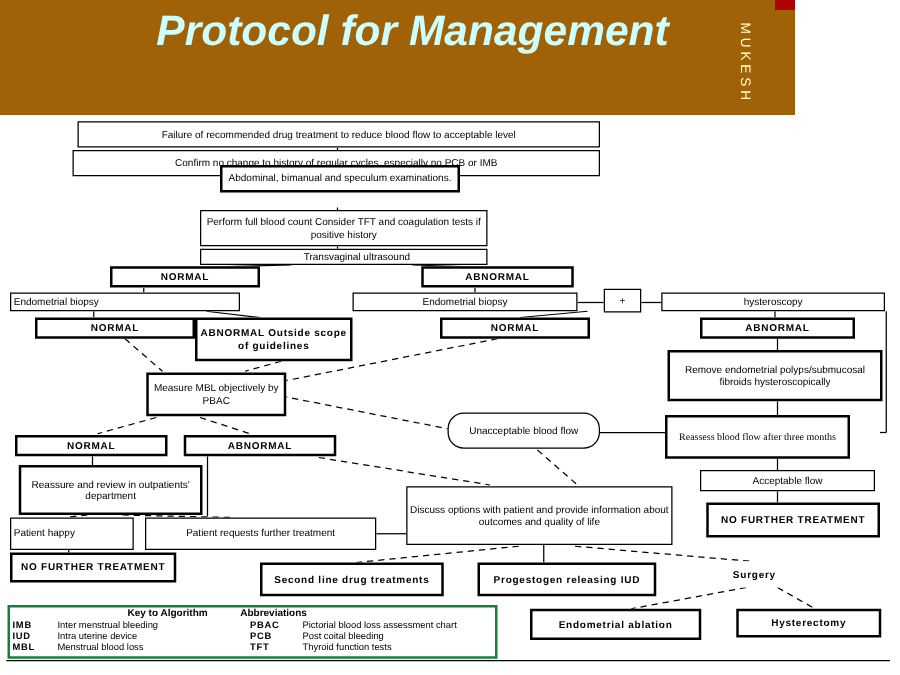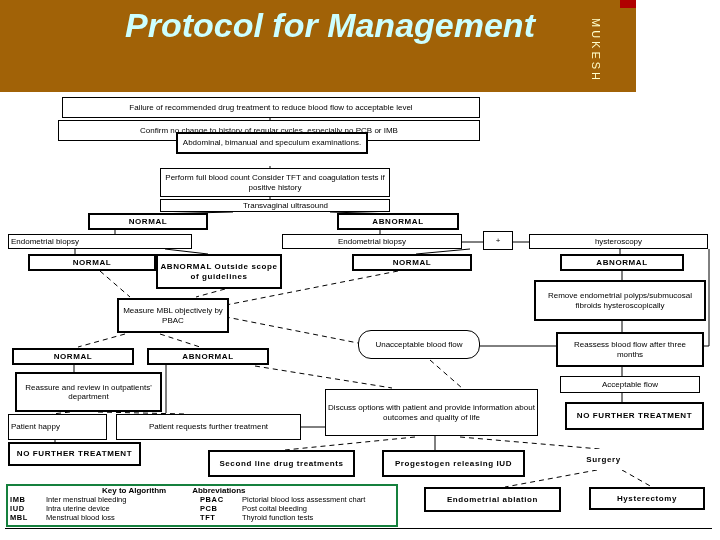--- a/index.html
+++ b/index.html
@@ -104,21 +104,21 @@
   <div class="node b2 bold" style="left:352px;top:254px;width:120px;height:17px;">NORMAL</div>
   <div class="node b2 bold" style="left:560px;top:254px;width:124px;height:17px;">ABNORMAL</div>
 
   <div class="node b2" style="left:534px;top:280px;width:172px;height:41px;">Remove endometrial polyps/submucosal fibroids hysteroscopically</div>
   <div class="node b2" style="left:85px;top:298px;width:112px;height:35px;margin-left:32px;">Measure MBL objectively by PBAC</div>
 
   <div class="node b2 bold" style="left:12px;top:348px;width:122px;height:17px;">NORMAL</div>
   <div class="node b2 bold" style="left:147px;top:348px;width:122px;height:17px;">ABNORMAL</div>
 
   <div class="node" style="left:358px;top:330px;width:122px;height:29px;border-radius:13px;">Unacceptable blood flow</div>
-  <div class="node b2" style="left:556px;top:332px;width:148px;height:35px;">Reassess blood flow after three months</div>
+  <div class="node b2" style="left:532px;top:332px;width:148px;height:35px;font-family:Liberation Serif, serif;">Reassess blood flow after three months</div>
 
   <div class="node b2" style="left:15px;top:372px;width:147px;height:40px;">Reassure and review in outpatients' department</div>
   <div class="node" style="left:560px;top:376px;width:140px;height:17px;">Acceptable flow</div>
 
   <div class="node" style="left:325px;top:389px;width:213px;height:47px;">Discuss options with patient and provide information about outcomes and quality of life</div>
   <div class="node b2 bold" style="left:565px;top:402px;width:139px;height:28px;">NO FURTHER TREATMENT</div>
 
   <div class="node left" style="left:8px;top:414px;width:99px;height:26px;">Patient happy</div>
   <div class="node" style="left:116px;top:414px;width:185px;height:26px;">Patient requests further treatment</div>
 

